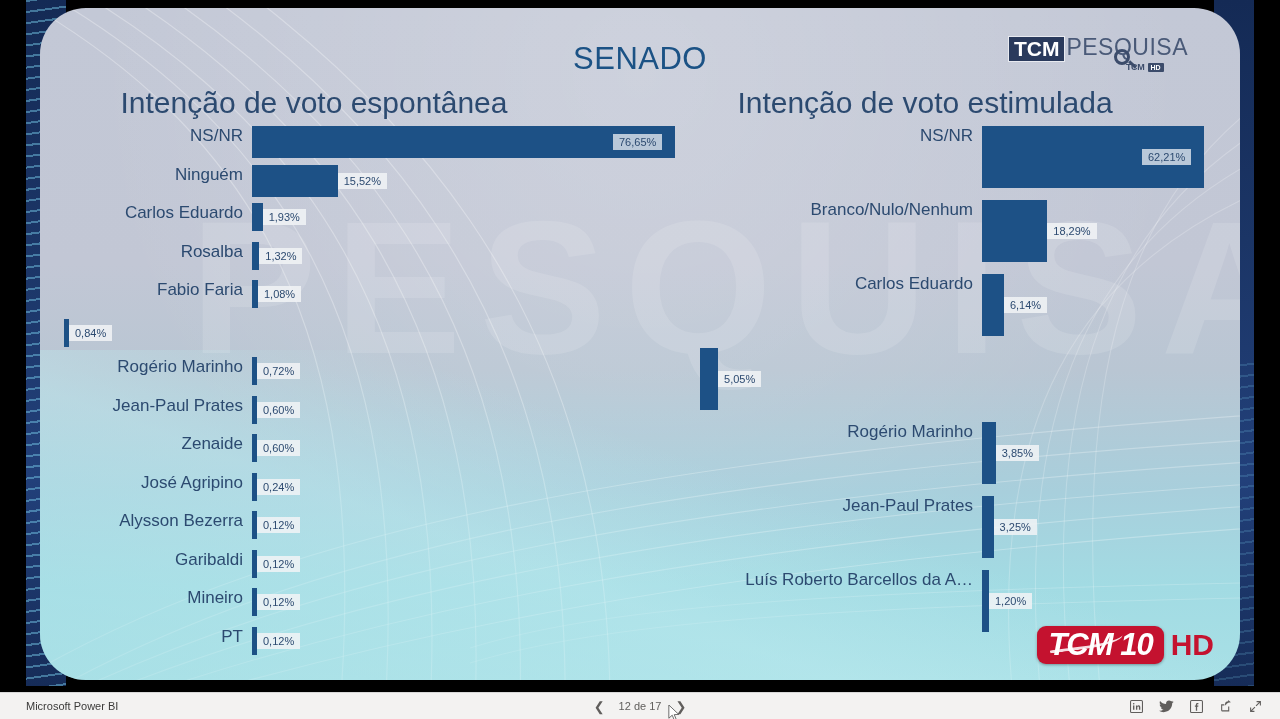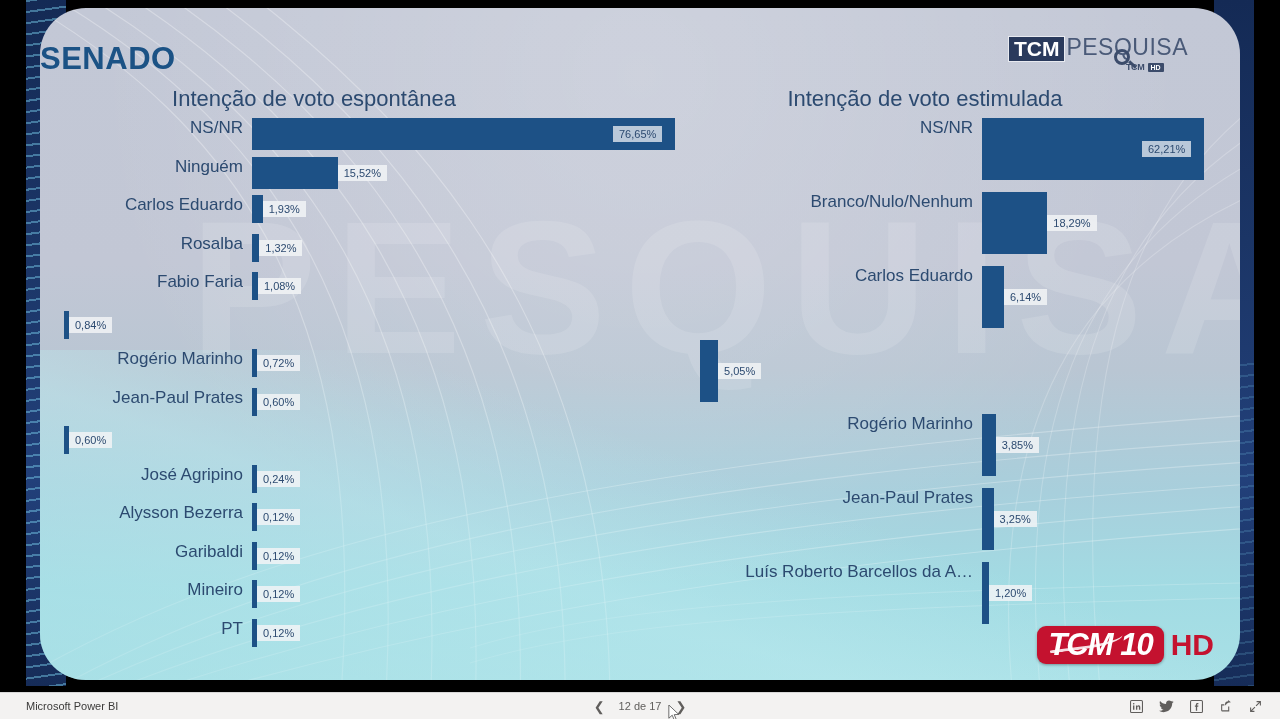--- a/index.html
+++ b/index.html
@@ -73,21 +73,22 @@
     font-size: 190px; font-weight: bold; letter-spacing: 18px;
     color: rgba(255,255,255,.13);
     white-space: nowrap;
     pointer-events: none;
     font-family: "Liberation Sans", sans-serif;
   }
 
   
   #slide-title {
     position: absolute; left: 0; right: 0; top: 33px;
-    font-size: 31px; font-weight: bold;
+    text-align: center;
+    font-size: 31px; font-weight: normal;
     color: #1b5285;
     letter-spacing: .5px;
   }
 
   
   #brand-logo {
     position: absolute; right: 52px; top: 28px;
     display: flex; align-items: flex-start;
   }
   #brand-logo .tcm-box {
@@ -130,21 +131,21 @@
     padding: 1px 3px; border-radius: 1px;
   }
 
   
   .chart { position: absolute; }
   #chart-left  { left: 24px;  top: 78px; width: 640px; }
   #chart-right { left: 660px; top: 78px; width: 530px; }
 
   .chart-title {
     text-align: center;
-    font-size: 22px;
+    font-size: 30px;
     color: #2c4a70;
     margin-bottom: 6px;
   }
   #chart-left  .chart-title { padding-right: 140px; }
   #chart-right .chart-title { padding-right: 80px; }
 
   .rows { position: relative; }
   .row { display: flex; align-items: flex-start; }
   .row .cat {
     text-align: right;
@@ -355,20 +356,21 @@
             </div>
           </div>
           <div class="row r7">
             <div class="cat">Jean-Paul Prates</div>
             <div class="barwrap">
               <div class="bar" style="width: 5px;"></div>
               <div class="val">0,60%</div>
             </div>
           </div>
           <div class="row r8">
+            <div class="cat">Zenaide</div>
             <div class="barwrap">
               <div class="bar" style="width: 5px;"></div>
               <div class="val">0,60%</div>
             </div>
           </div>
           <div class="row r9">
             <div class="cat">José Agripino</div>
             <div class="barwrap">
               <div class="bar" style="width: 5px;"></div>
               <div class="val">0,24%</div>

